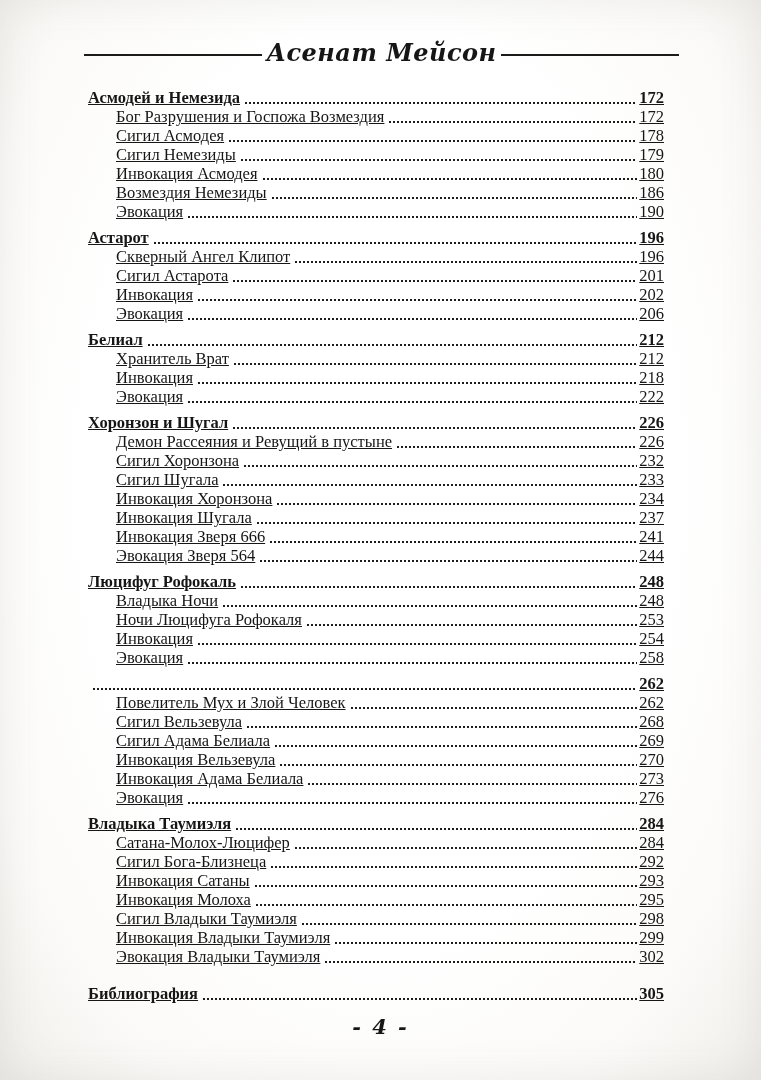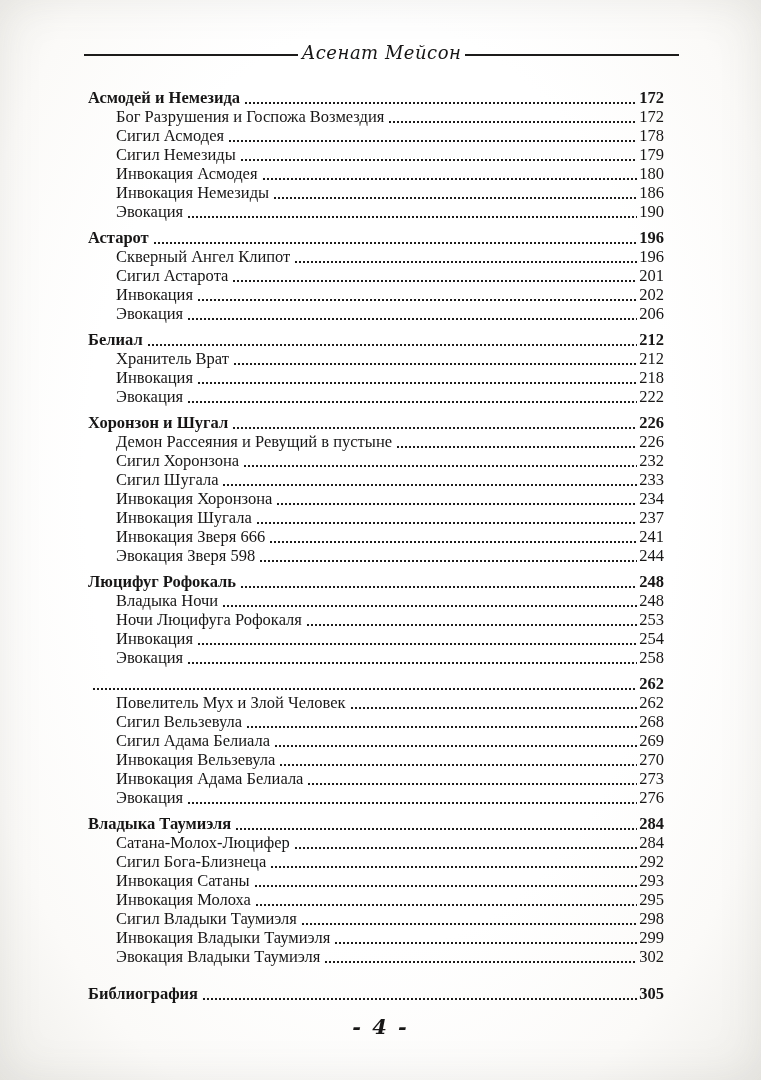--- a/index.html
+++ b/index.html
@@ -29,35 +29,35 @@
     align-items: center;
   }
   .header .rule {
     flex: 1 1 auto;
     height: 2px;
     background: #1c1b1a;
   }
   .header .running-title {
     font-family: "DejaVu Serif", serif;
     font-style: italic;
-    font-weight: normal;
-    font-size: 18px;
+    font-weight: bold;
+    font-size: 24px;
     letter-spacing: 0.5px;
     padding: 0 4px;
     transform: translateY(-3px);
     white-space: nowrap;
   }
   
   .toc {
     position: absolute;
     top: 88px;
     left: 88px;
     width: 576px;
   }
-  .section { margin-top: 7px; }
+  .section { margin-top: 7px; text-decoration: underline; }
   .section:first-child { margin-top: 0; }
   .section:last-child { margin-top: 18px; }
   .row {
     display: flex;
     align-items: flex-end;
     height: 19px;
     font-size: 16.5px;
     line-height: 18px;
   }
   .row.head .title,
@@ -126,21 +126,21 @@
     <span class="num">179</span>
   </div>
 
   <div class="row">
     <span class="title">Инвокация Асмодея</span>
     <span class="leader"></span>
     <span class="num">180</span>
   </div>
 
   <div class="row">
-    <span class="title">Инвокация Немезиды</span>
+    <span class="title">Возмездия Немезиды</span>
     <span class="leader"></span>
     <span class="num">186</span>
   </div>
 
   <div class="row">
     <span class="title">Эвокация</span>
     <span class="leader"></span>
     <span class="num">190</span>
   </div>
 </div>
@@ -244,21 +244,21 @@
     <span class="num">237</span>
   </div>
 
   <div class="row">
     <span class="title">Инвокация Зверя 666</span>
     <span class="leader"></span>
     <span class="num">241</span>
   </div>
 
   <div class="row">
-    <span class="title">Эвокация Зверя 598</span>
+    <span class="title">Эвокация Зверя 564</span>
     <span class="leader"></span>
     <span class="num">244</span>
   </div>
 </div>
   </div>
 
   <div class="section">
     <div class="row head">
       <span class="title">Люцифуг Рофокаль</span>
       <span class="leader"></span>

